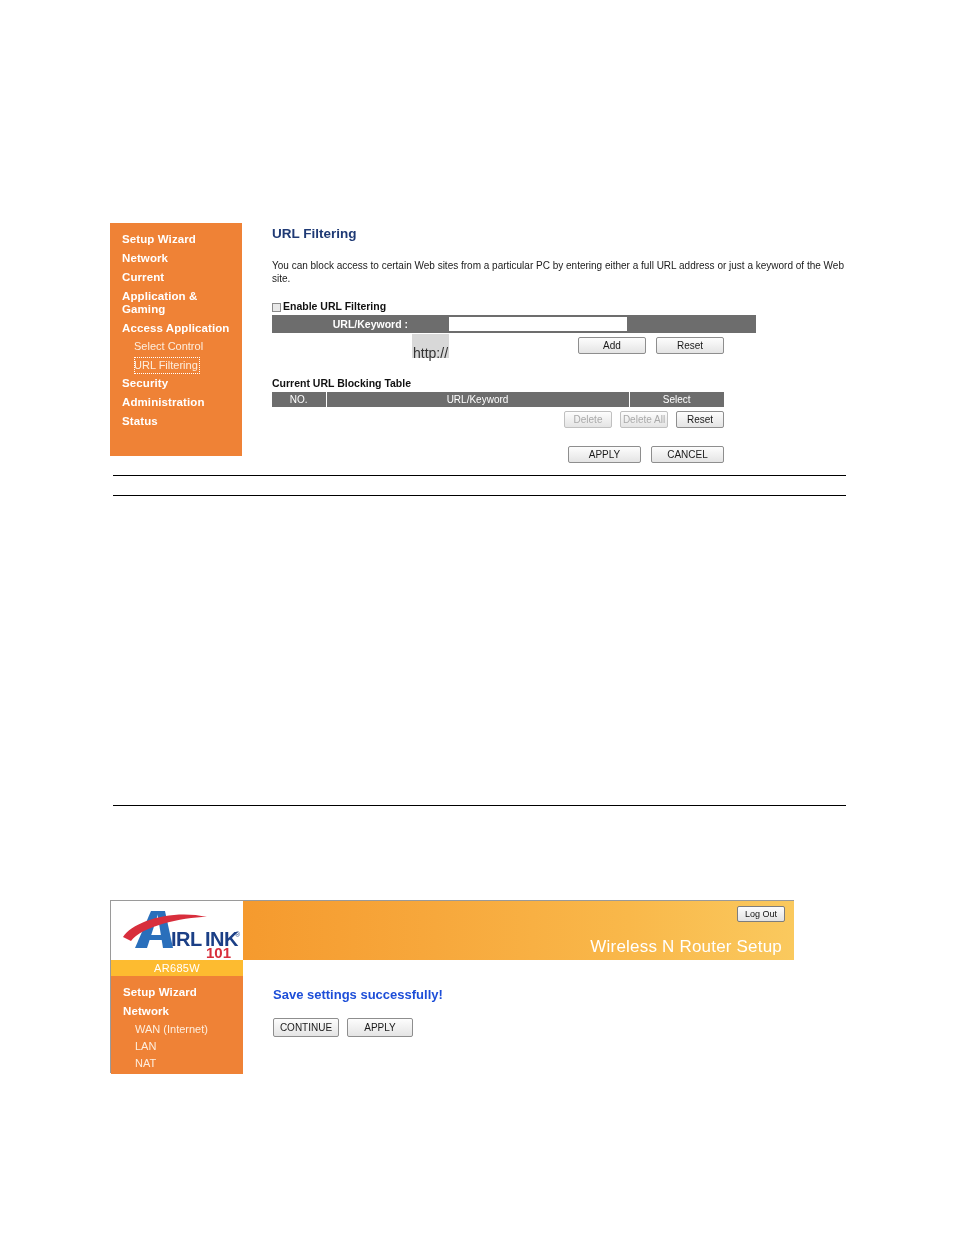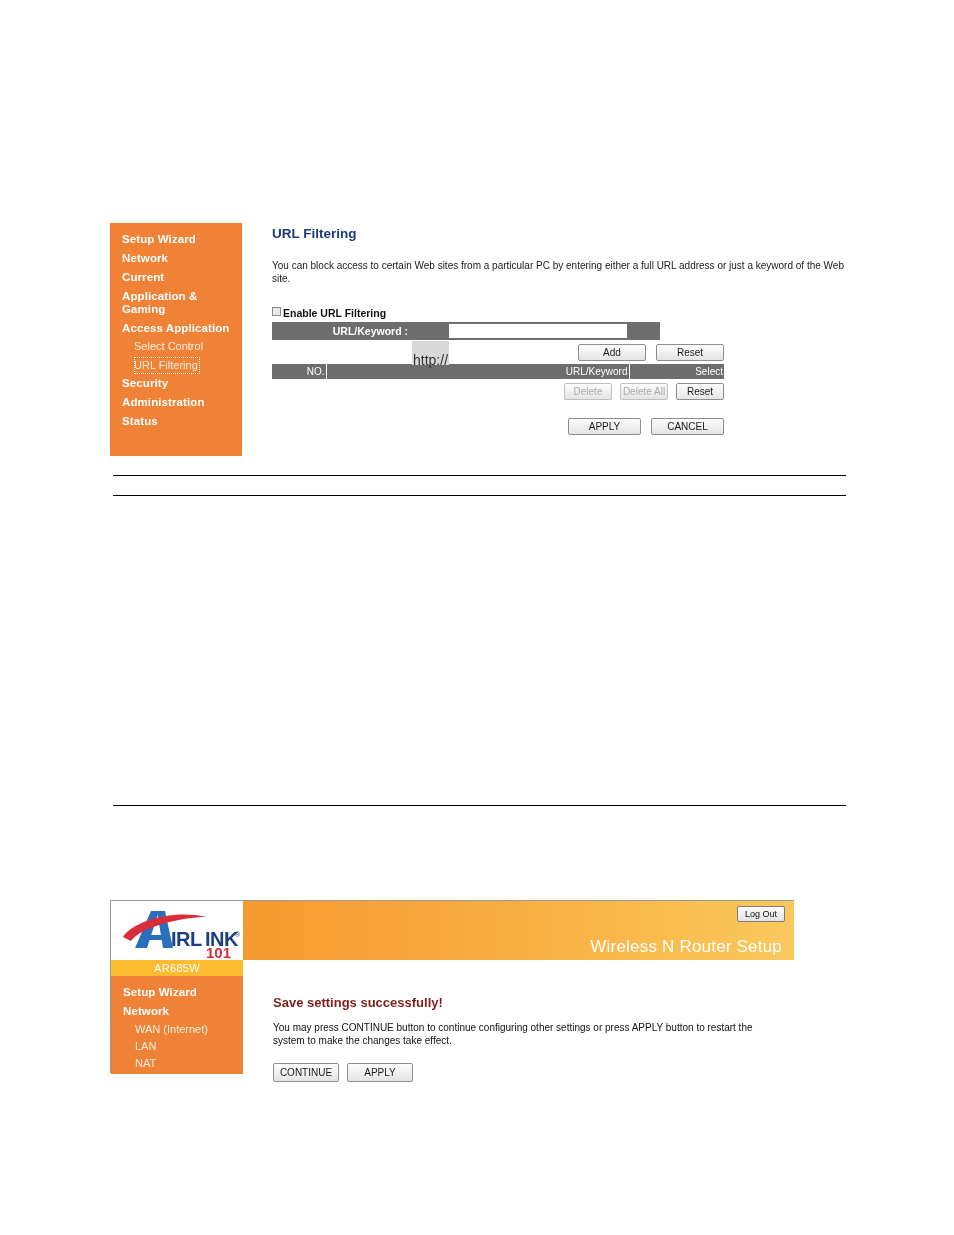--- a/index.html
+++ b/index.html
@@ -39,31 +39,31 @@
     position:absolute; left:162px; top:0; width:573px; height:233px;
   }
   .page-title {
     color:#1f3a75; font-weight:bold; font-size:13.5px;
     margin:3px 0 0 0;
   }
   .page-desc {
     color:#1a1a1a; font-size:10px; margin-top:18px; line-height:13px;
   }
   .enable-row {
-    margin-top:22px; display:flex; align-items:flex-start; gap:2px;
+    margin-top:15px; display:flex; align-items:flex-end; gap:2px;
   }
   .cb {
     width:9px; height:9px; border:1px solid #8a8a8a; background:#e8e8e8;
     display:inline-block;
   }
   .enable-label {
     font-size:10.5px; font-weight:bold; color:#111;
   }
   .form-row {
-    margin-top:3px; width:388px; height:18px;
+    margin-top:3px; width:484px; height:18px;
     background:#6d6d6d; display:flex; align-items:center;
   }
   .form-label {
     color:#ffffff; font-size:10.5px; font-weight:bold;
     width:140px; text-align:right; padding-right:4px;
   }
   .prefix {
     font-size:14px; color:#333; background:#d8d8d8;
     height:14px; line-height:14px; padding:12px 1px;margin-top:44px;
   }
@@ -80,21 +80,21 @@
     padding:1px 0; text-align:center; min-width:68px;
     font-family:"Liberation Sans", sans-serif;
     line-height:13px;
   }
   .btn.disabled { color:#a9a9a9; border-color:#c0c0c0; }
   .btn.small { min-width:48px; }
   .tbl-caption {
     margin-top:23px; font-size:10.5px; font-weight:bold; color:#111;
   }
   .tbl {
-    margin-top:3px; width:452px; border-collapse:collapse; table-layout:fixed;text-align:right;
+    margin-top:3px; width:452px; border-collapse:collapse; table-layout:fixed;
   }
   .tbl th {
     background:#6d6d6d; color:#ffffff; font-size:10px; font-weight:bold;
     height:15px; border-right:1px solid #ffffff; font-weight:normal;
   }
   .tbl th:last-child { border-right:none; }
   .tbl-actions { width:452px; display:flex; justify-content:flex-end; gap:8px; margin-top:4px; }
   .apply-row { width:452px; display:flex; justify-content:flex-end; gap:10px; margin-top:18px; }
   .apply-row .btn { min-width:73px; }
 
@@ -137,21 +137,21 @@
     color:#111; line-height:12px;
   }
   .p2-hdr-title {
     position:absolute; right:12px; bottom:3px;
     color:#ffffff; font-size:17px; letter-spacing:0.2px;
   }
   .p2-main {
     position:absolute; left:132px; top:59px; width:551px; height:114px;
     background:#ffffff; padding:27px 0 0 30px;
   }
-  .succ-title { color:#7f1d1d; font-weight:bold; font-size:13px;margin-top:8px; }
+  .succ-title { color:#1d4ed8; font-weight:bold; font-size:13px; }
   .succ-desc { font-size:10px; color:#111; margin-top:11px; line-height:13px; width:492px; }
   .succ-btns { margin-top:16px; display:flex; gap:8px; }
   .succ-btns .btn { min-width:66px; padding:2px 0; }
 </style>
 </head>
 <body>
 
 <div class="panel1">
 
   <div class="p1-sidebar">
@@ -182,20 +182,21 @@
       <span class="form-label">URL/Keyword :</span>
       <span class="prefix">http://</span>
       <input class="txt-input" type="text" value="" style="">
     </div>
 
     <div class="btn-row">
       <div class="btn">Add</div>
       <div class="btn">Reset</div>
     </div>
 
+    <div class="tbl-caption">Current URL Blocking Table</div>
     <table class="tbl">
       <thead>
         <tr>
           <th style="width:54px">NO.</th>
           <th style="width:303px">URL/Keyword</th>
           <th style="width:95px">Select</th>
         </tr>
       </thead>
       <tbody></tbody>
     </table>
@@ -250,19 +251,18 @@
     </div>
   </div>
 
   <div class="p2-header">
     <div class="logout-btn">Log Out</div>
     <div class="p2-hdr-title">Wireless N Router Setup</div>
   </div>
 
   <div class="p2-main">
     <div class="succ-title">Save settings successfully!</div>
-    <div class="succ-desc">You may press CONTINUE button to continue configuring other settings or press APPLY button to restart the system to make the changes take effect.</div>
     <div class="succ-btns">
       <div class="btn">CONTINUE</div>
       <div class="btn">APPLY</div>
     </div>
   </div>
 </div>
 
 </body></html>

